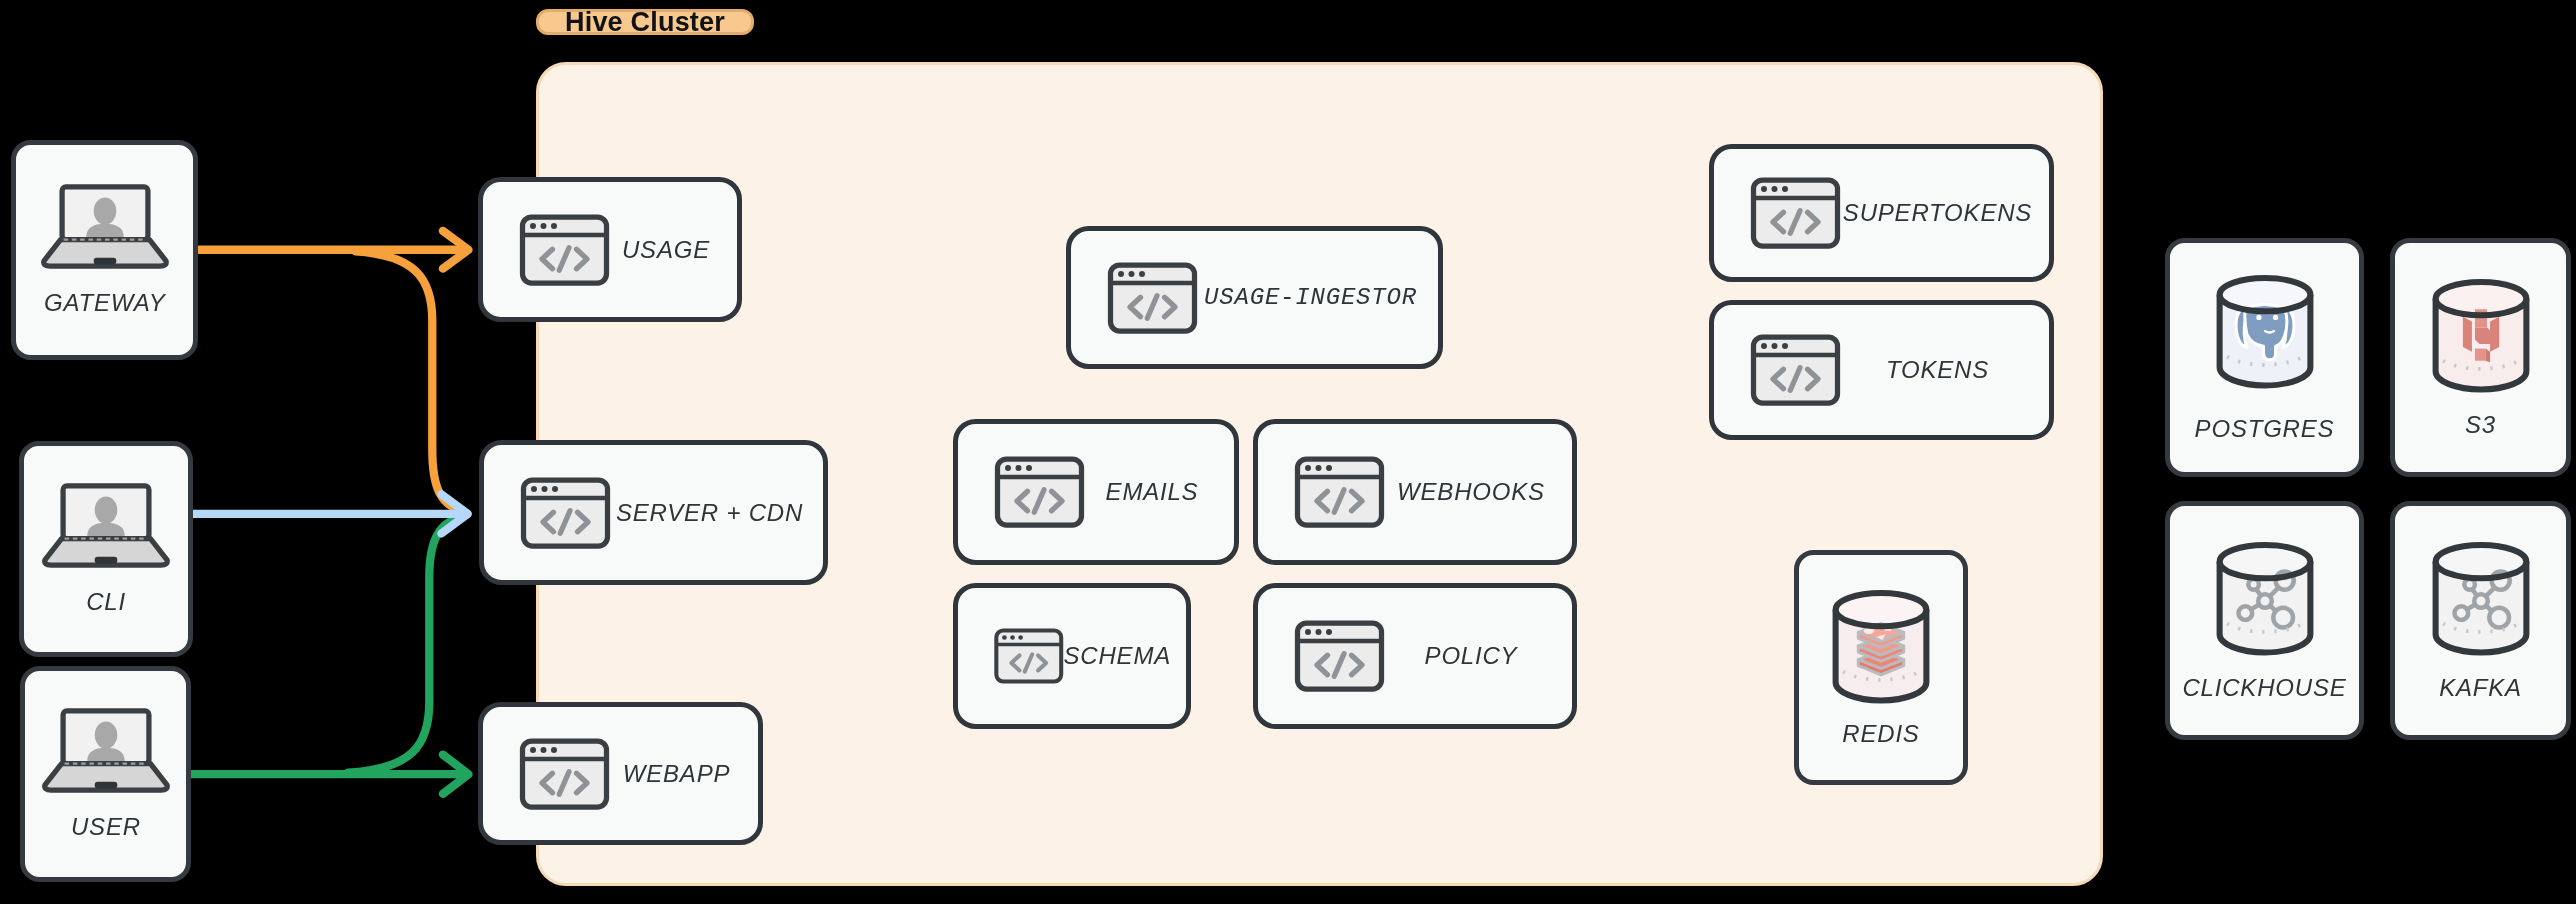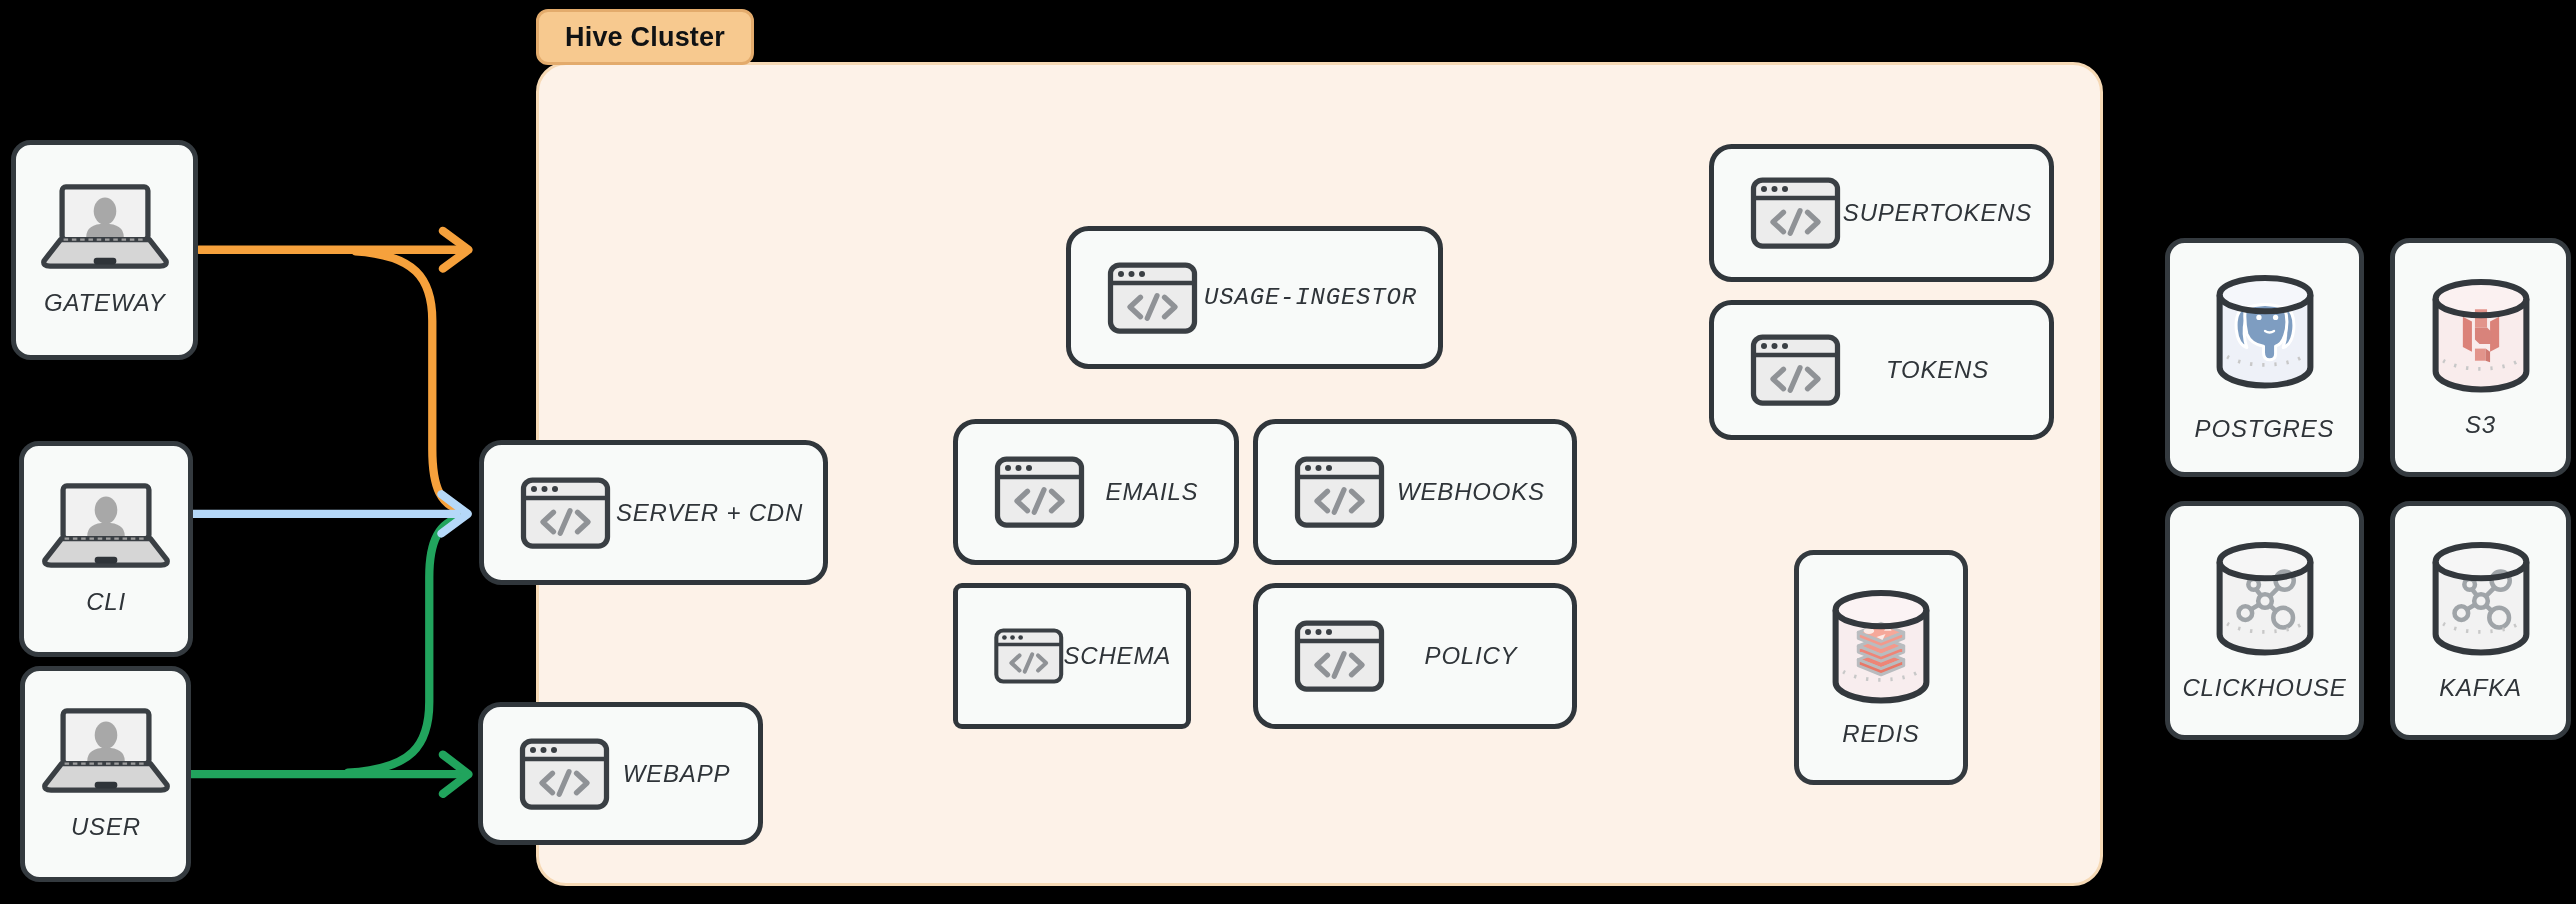--- a/index.html
+++ b/index.html
@@ -1,21 +1,21 @@
 <!DOCTYPE html>
 <html style="font-size:12px"><head>
 <meta charset="utf-8">
 <style>
   html,body{margin:0;padding:0;background:#000;}
   #canvas{position:relative;width:2576px;height:904px;background:#000;overflow:hidden;
           font-family:"Liberation Sans",sans-serif;}
   
   .cluster{position:absolute;left:536px;top:62px;width:1567px;height:824px;
            background:#fdf2e8;border:3.8px solid #f6d9b5;border-radius:30px;box-sizing:border-box;}
-  .cluster-pill{position:absolute;left:536px;top:9px;height:56px;padding:0 26px;
+  .cluster-pill{position:absolute;left:536px;top:9px;height:26px;padding:0 26px;
                 background:#f7c98f;border:3px solid #e3ab6c;border-radius:12px;box-sizing:border-box;
                 display:flex;align-items:center;justify-content:center;
                 font-size:27px;font-weight:600;color:#101214;letter-spacing:0.2px;z-index:5;}
   
   .node{position:absolute;background:#f8faf9;border:5.3px solid #343a3f;border-radius:19.6px;
         box-sizing:border-box;display:flex;flex-direction:column;align-items:center;
         justify-content:center;gap:19.6px;z-index:4;}
   
   .svc{position:absolute;background:#f8faf9;border:5.3px solid #30363b;border-radius:22.6px;
        box-sizing:border-box;display:flex;flex-direction:row;align-items:center;
@@ -96,20 +96,28 @@
       </svg>
     <span class="lbl">CLI</span>
   </div>
   <div class="node" style="left:20.4px;top:666px;width:171px;height:216px;">
     <svg width="128" height="87" viewBox="0 0 170 115">
         <use href="#laptop-user"></use>
       </svg>
     <span class="lbl">USER</span>
   </div>
 
+  <div class="svc" style="left:478px;top:177px;width:264px;height:145px;">
+    <svg width="91" height="72" viewBox="0 0 120 96">
+        <use href="#code-window"></use>
+      </svg>
+    <span class="lbl-wrap">
+        <span class="lbl">USAGE</span>
+      </span>
+  </div>
   <div class="svc" style="left:479px;top:440px;width:349px;height:145px;">
     <svg width="91" height="72" viewBox="0 0 120 96">
         <use href="#code-window"></use>
       </svg>
     <span class="lbl-wrap">
         <span class="lbl">SERVER + CDN</span>
       </span>
   </div>
   <div class="svc" style="left:478px;top:702px;width:285px;height:143px;">
     <svg width="91" height="72" viewBox="0 0 120 96">
@@ -136,21 +144,21 @@
       </span>
   </div>
   <div class="svc" style="left:1253px;top:419px;width:324px;height:146px;">
     <svg width="91" height="72" viewBox="0 0 120 96">
         <use href="#code-window"></use>
       </svg>
     <span class="lbl-wrap">
         <span class="lbl">WEBHOOKS</span>
       </span>
   </div>
-  <div class="svc" style="left:953px;top:583px;width:238px;height:146px;border-radius:9px;">
+  <div class="svc" style="left:953px;top:583px;width:238px;height:146px;">
     <svg width="91" height="72" viewBox="0 0 120 96">
         <use href="#code-window"></use>
       </svg>
     <span class="lbl-wrap">
         <span class="lbl">SCHEMA</span>
       </span>
   </div>
   <div class="svc" style="left:1253px;top:583px;width:324px;height:146px;">
     <svg width="91" height="72" viewBox="0 0 120 96">
         <use href="#code-window"></use>

